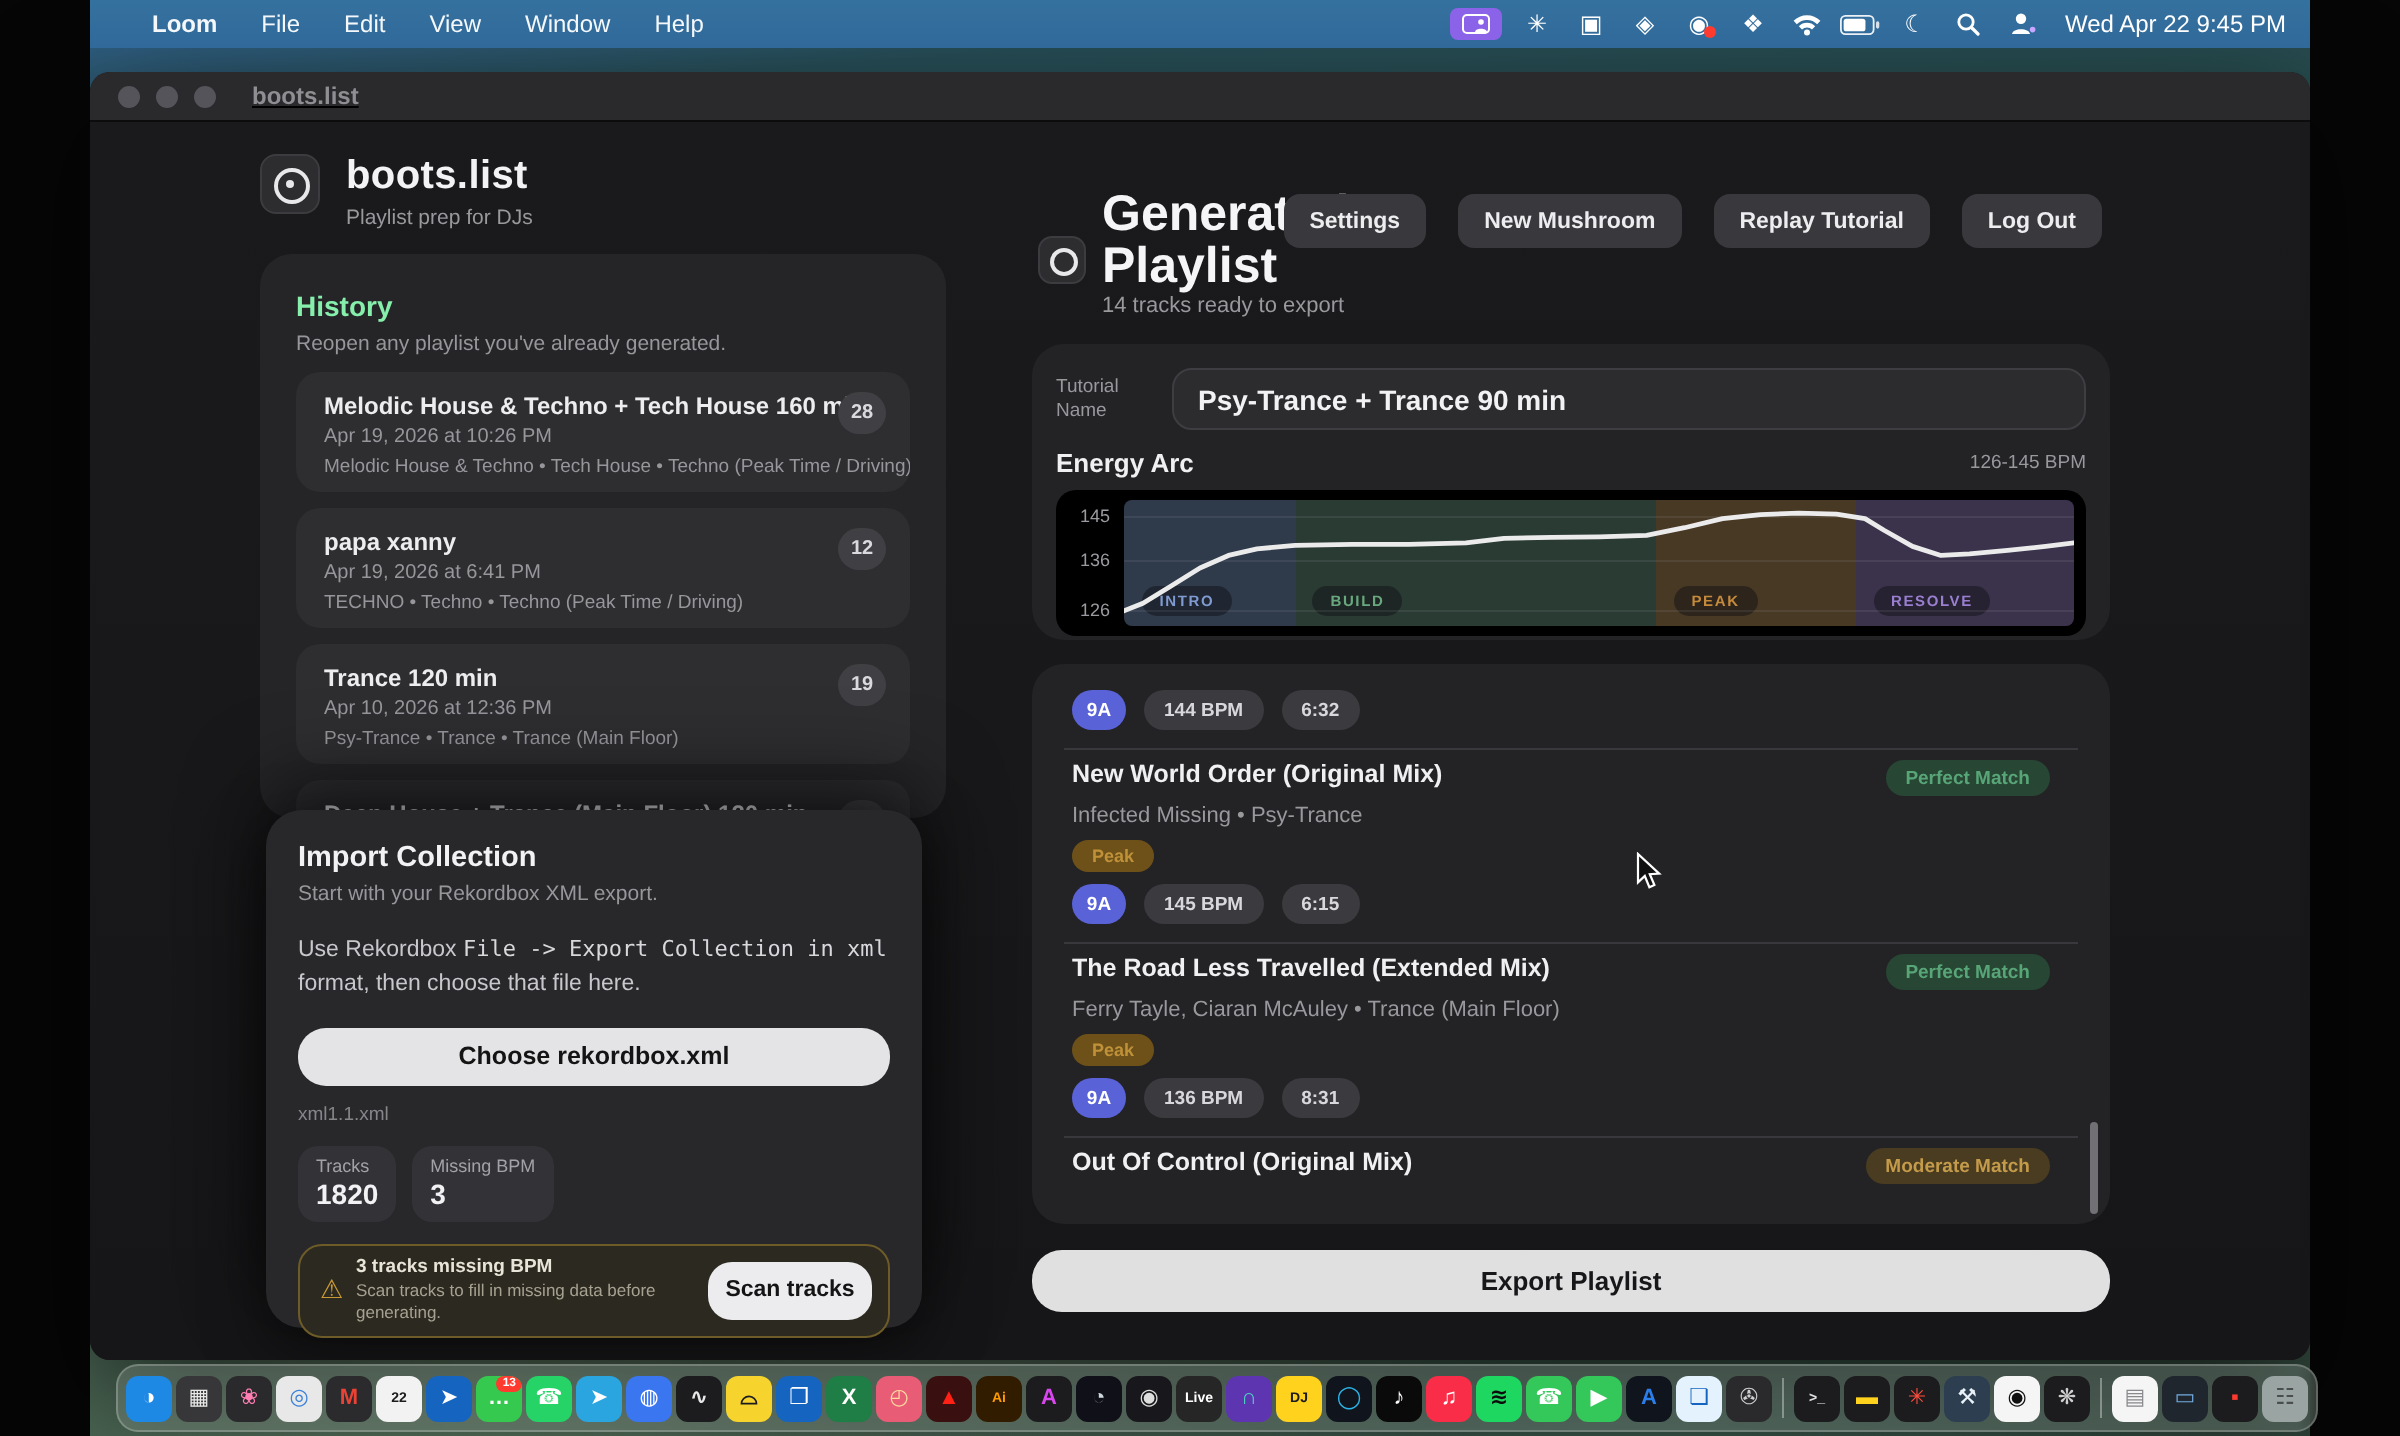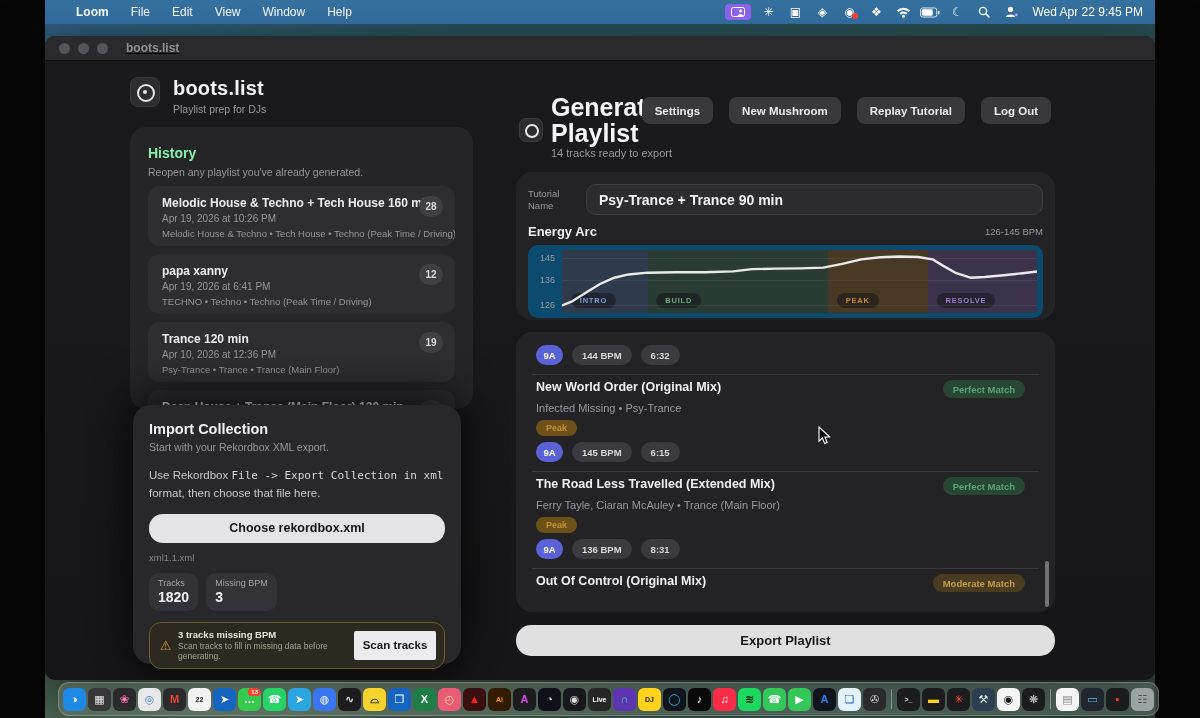--- a/index.html
+++ b/index.html
@@ -71,39 +71,39 @@
   .stats-row { display:flex; gap:8px; margin-top:10px; }
   .stat-box { background:#333337; border-radius:10px; padding:5px 9px 6px; }
   .stat-label { color:#a2a2a8; font-size:9px; }
   .stat-value { color:#f2f2f5; font-size:14px; font-weight:bold; margin-top:1px; }
   .warn-box { margin-top:11px; width:296px; height:47px; border:1px solid #6e5c28; background:#2c2920; border-radius:12px;
     display:flex; align-items:center; padding:0 8px 0 10px; }
   .warn-ic { color:#c99a33; font-size:13px; width:18px; flex:0 0 auto; }
   .warn-text { flex:1; min-width:0; padding-right:4px; }
   .warn-title { color:#e8e4d8; font-size:9.5px; font-weight:bold; }
   .warn-body { color:#a7a191; font-size:8.5px; line-height:1.25; margin-top:1px; }
-  .scan-btn { flex:0 0 auto; width:82px; height:29px; background:#ececee; border:none; border-radius:2px; color:#141415; font-size:11.5px; font-weight:bold; }
+  .scan-btn { flex:0 0 auto; width:82px; height:29px; background:#ececee; border:none; border-radius:12px; color:#141415; font-size:11.5px; font-weight:bold; }
 
   
   .gen-head-logo { position:absolute; left:474px; top:57px; width:24px; height:24px; border-radius:7px; background:#2d2d30; border:1px solid #3c3c40; }
   .gen-head-logo::before { content:""; position:absolute; left:5px; top:5px; width:10px; height:10px; border:2px solid #e8e8ea; border-radius:50%; }
   .gen-title { position:absolute; left:506px; top:33px; color:#f5f5f7; font-size:25px; font-weight:800; line-height:1.05; width:170px; }
   .gen-sub { position:absolute; left:506px; top:86px; color:#98989d; font-size:11px; }
   .head-btns { position:absolute; right:104px; top:36px; display:flex; gap:16px; }
   .hbtn { height:27px; padding:0 13px; background:#39393d; border:none; border-radius:8px; color:#ededf0; font-size:11.5px; font-weight:bold; display:flex; align-items:center; }
 
   .playlist-card { position:absolute; left:471px; top:111px; width:539px; height:148px; background:#232326; border-radius:16px; padding:12px; }
   .pn-row { display:flex; align-items:center; }
   .pn-label { color:#98989d; font-size:9.5px; width:58px; line-height:1.2; }
   .pn-input { flex:1; height:31px; background:#2c2c2f; border:1px solid #3e3e42; border-radius:10px; color:#f2f2f4;
     font-size:14px; font-weight:bold; padding:0 12px; font-family:"Liberation Sans","DejaVu Sans",sans-serif; }
   .ea-row { display:flex; align-items:center; justify-content:space-between; margin-top:9px; }
   .ea-title { color:#f0f0f2; font-size:13px; font-weight:bold; }
   .ea-range { color:#98989d; font-size:9.5px; }
-  .chart-box { margin-top:6px; height:73px; background:#0c4a6e; border-radius:10px; display:flex; padding:5px 6px 5px 0; }
+  .chart-box { margin-top:6px; height:73px; background:#000000; border-radius:10px; display:flex; padding:5px 6px 5px 0; }
   .chart-yaxis { width:34px; position:relative; }
   .ytick { position:absolute; right:7px; transform:translateY(-50%); color:#9a9aa0; font-size:9px; }
   .chart-plot { position:relative; flex:1; border-radius:4px; overflow:hidden; background:#202023; }
   .zone { position:absolute; top:0; bottom:0; }
   .zone-label { position:absolute; bottom:5px; transform:translateX(0); background:rgba(14,14,18,.45); border-radius:8px;
     padding:3px 9px; font-size:7.5px; font-weight:bold; letter-spacing:.8px; }
   .gridline { position:absolute; left:0; right:0; height:1px; background:rgba(255,255,255,.07); }
   .curve-svg { position:absolute; inset:0; width:100%; height:100%; }
 
   .tracks-card { position:absolute; left:471px; top:271px; width:539px; height:280px; background:#232326; border-radius:16px; padding:13px 20px 0; overflow:hidden; }

